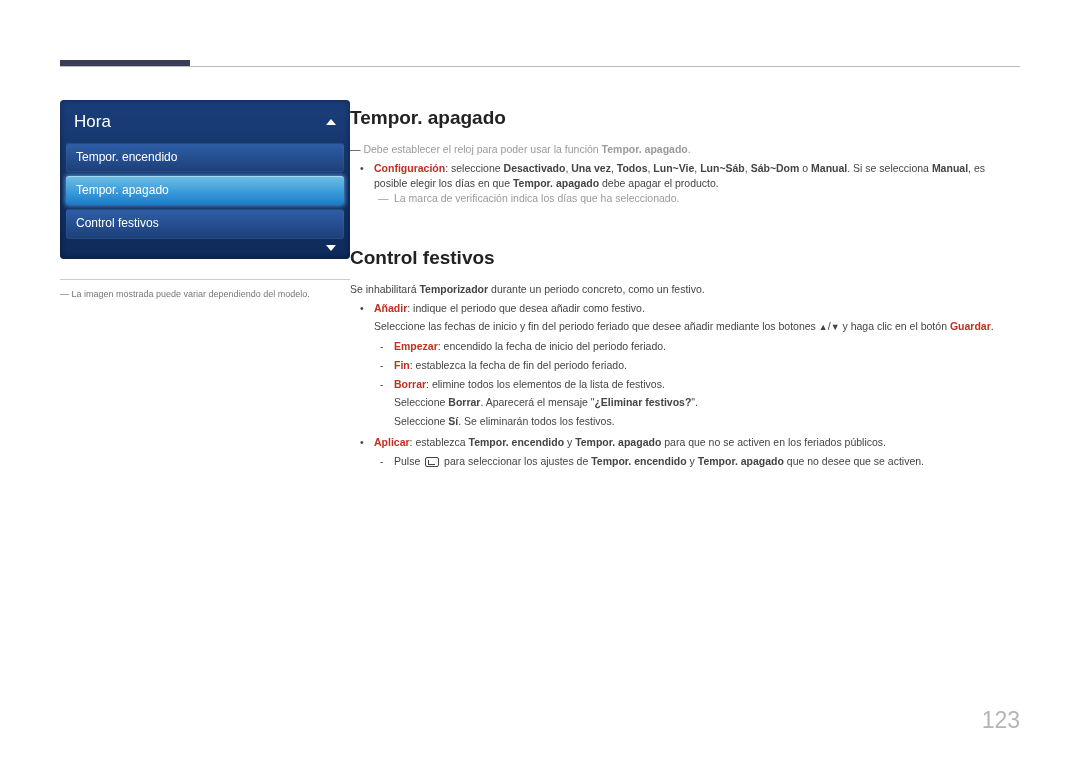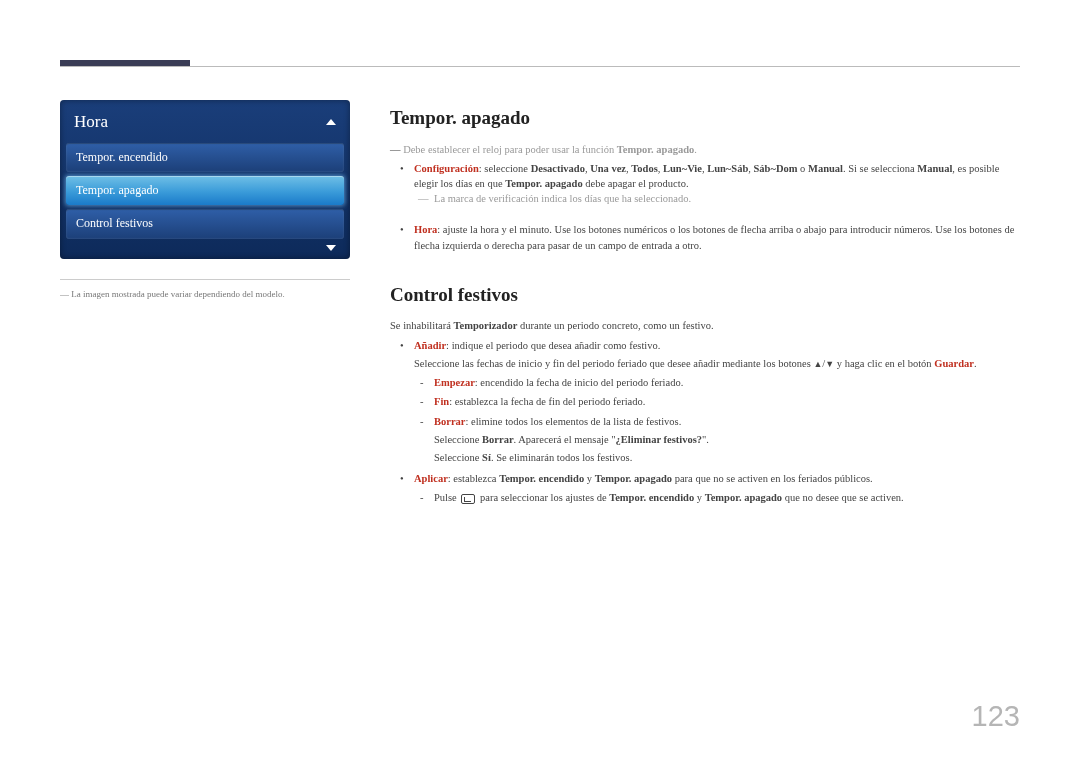--- a/index.html
+++ b/index.html
@@ -29,22 +29,20 @@
   .header-line {
     position: absolute;
     top: 66px;
     left: 60px;
     right: 60px;
     border-top: 1px solid #bbb;
   }
   .content {
     display: flex;
     padding-top: 40px;
-    gap: 40px;
-    font-family: Liberation Serif, serif;
   }
   .left-col { width: 290px; flex-shrink: 0; }
   .right-col { flex: 1; }
 
   
   .menu {
     background: linear-gradient(180deg, #1a3e7a 0%, #0d2a5a 100%);
     border-radius: 4px;
     padding: 6px;
     box-shadow: 0 0 6px rgba(0,0,0,.4) inset;
@@ -112,21 +110,21 @@
   }
   .enter-icon::after{
     content:""; position:absolute; left:2px; top:2px; width:6px; height:4px;
     border-left:1.5px solid #444; border-bottom:1.5px solid #444;
   }
   .arrow { font-size:9px; }
   .page-number {
     position: absolute;
     bottom: 26px;
     right: 60px;
-    font-size: 29px;
+    font-size: 23px;
     color: #b5b5b5;
     font-weight: 300;
   }
 </style>
 </head>
 <body>
 
 <div class="page">
   <div class="header-bar"></div>
   <div class="header-line"></div>
@@ -163,23 +161,20 @@
 
 
       <p class="gray-line">
         <span class="gray">Debe establecer el reloj para poder usar la función </span><span class="gray bold">Tempor. apagado</span><span class="gray">.</span>
       </p>
 
       <ul class="bullets">
         <li>
           <span class="red">Configuración</span><span>: seleccione </span><span class="bold">Desactivado</span><span>, </span><span class="bold">Una vez</span><span>, </span><span class="bold">Todos</span><span>, </span><span class="bold">Lun~Vie</span><span>, </span><span class="bold">Lun~Sáb</span><span>, </span><span class="bold">Sáb~Dom</span><span> o </span><span class="bold">Manual</span><span>. Si se selecciona </span><span class="bold">Manual</span><span>, es posible elegir los días en que </span><span class="bold">Tempor. apagado</span><span> debe apagar el producto.</span>
           <div class="gray-sub"><span class="gray">La marca de verificación indica los días que ha seleccionado.</span></div>
-        </li>
-        <li>
-          <span class="red">Hora</span><span>: ajuste la hora y el minuto. Use los botones numéricos o los botones de flecha arriba o abajo para introducir números. Use los botones de flecha izquierda o derecha para pasar de un campo de entrada a otro.</span>
         </li>
       </ul>
 
       <div class="spacer"></div>
 
       <h2 class="section">Control festivos</h2>
 
       <p class="para">
         <span>Se inhabilitará </span><span class="bold">Temporizador</span><span> durante un periodo concreto, como un festivo.</span>
       </p>

